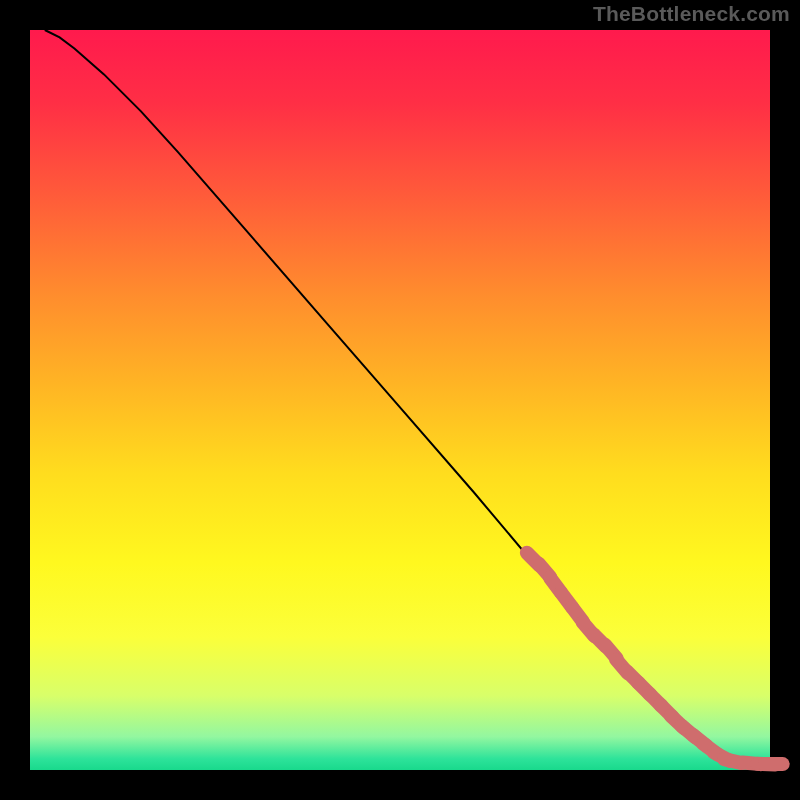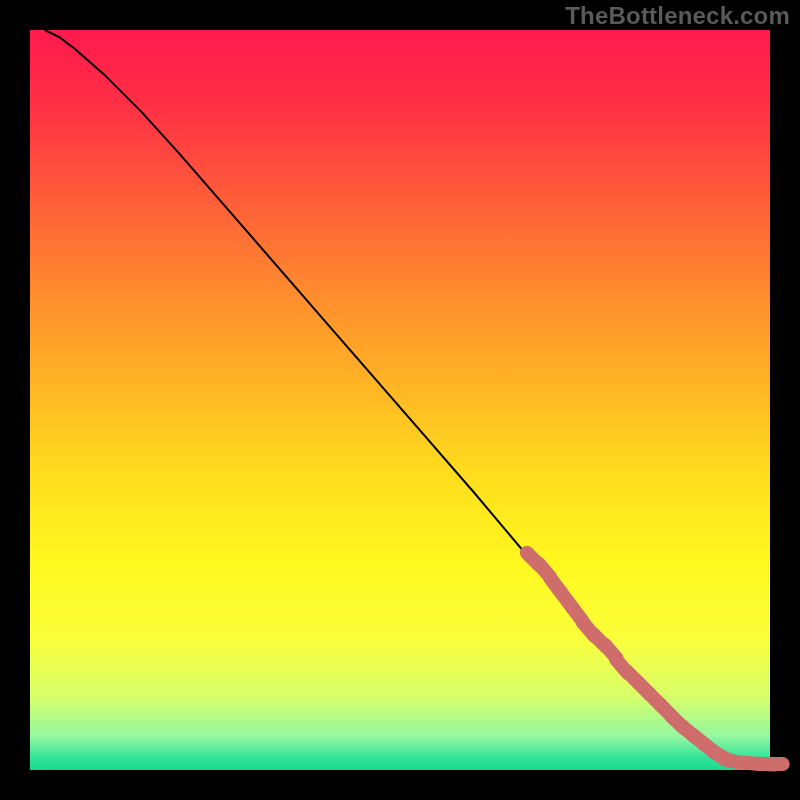--- a/index.html
+++ b/index.html
@@ -19,21 +19,21 @@
     display: block;
     position: absolute;
     left: 0;
     top: 0;
   }
   .watermark {
     position: absolute;
     top: 2px;
     right: 10px;
     font-family: Arial, Helvetica, sans-serif;
-    font-size: 24px;
+    font-size: 21px;
     color: #5a5a5a;
     font-weight: 600;
     letter-spacing: 0.2px;
     user-select: none;
   }
 </style>
 </head>
 <body>
 
 <div class="stage">

